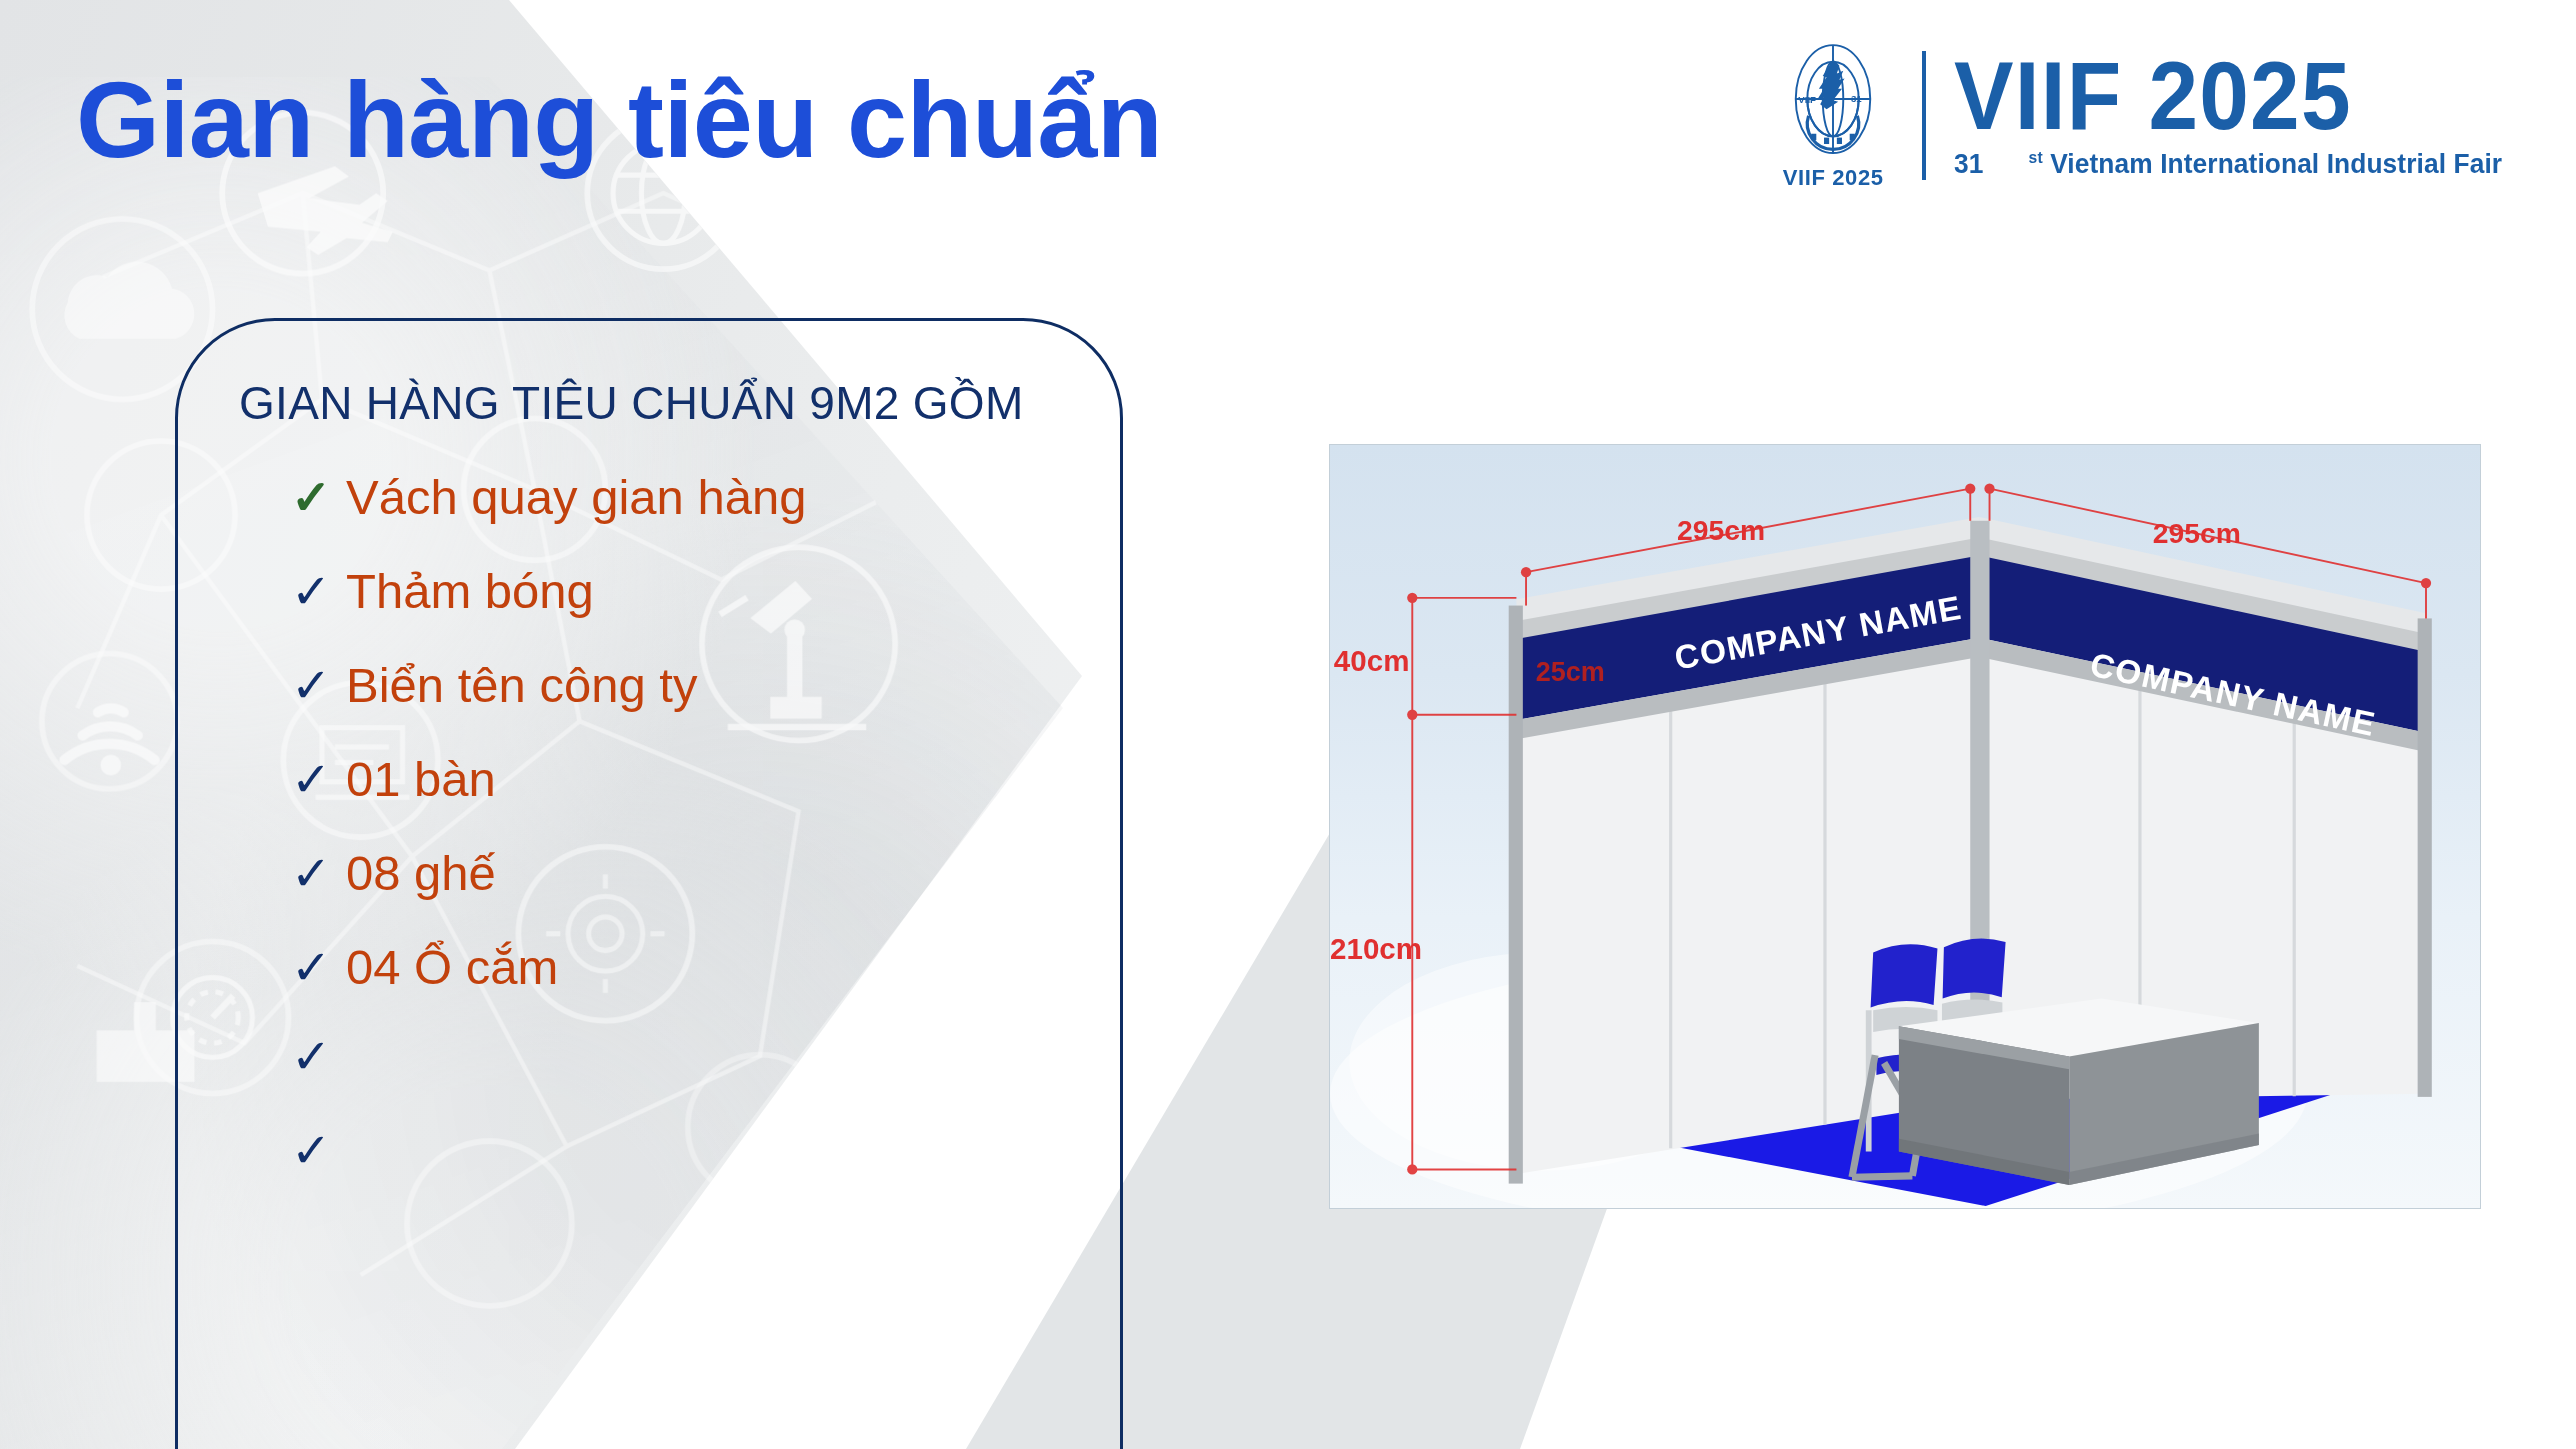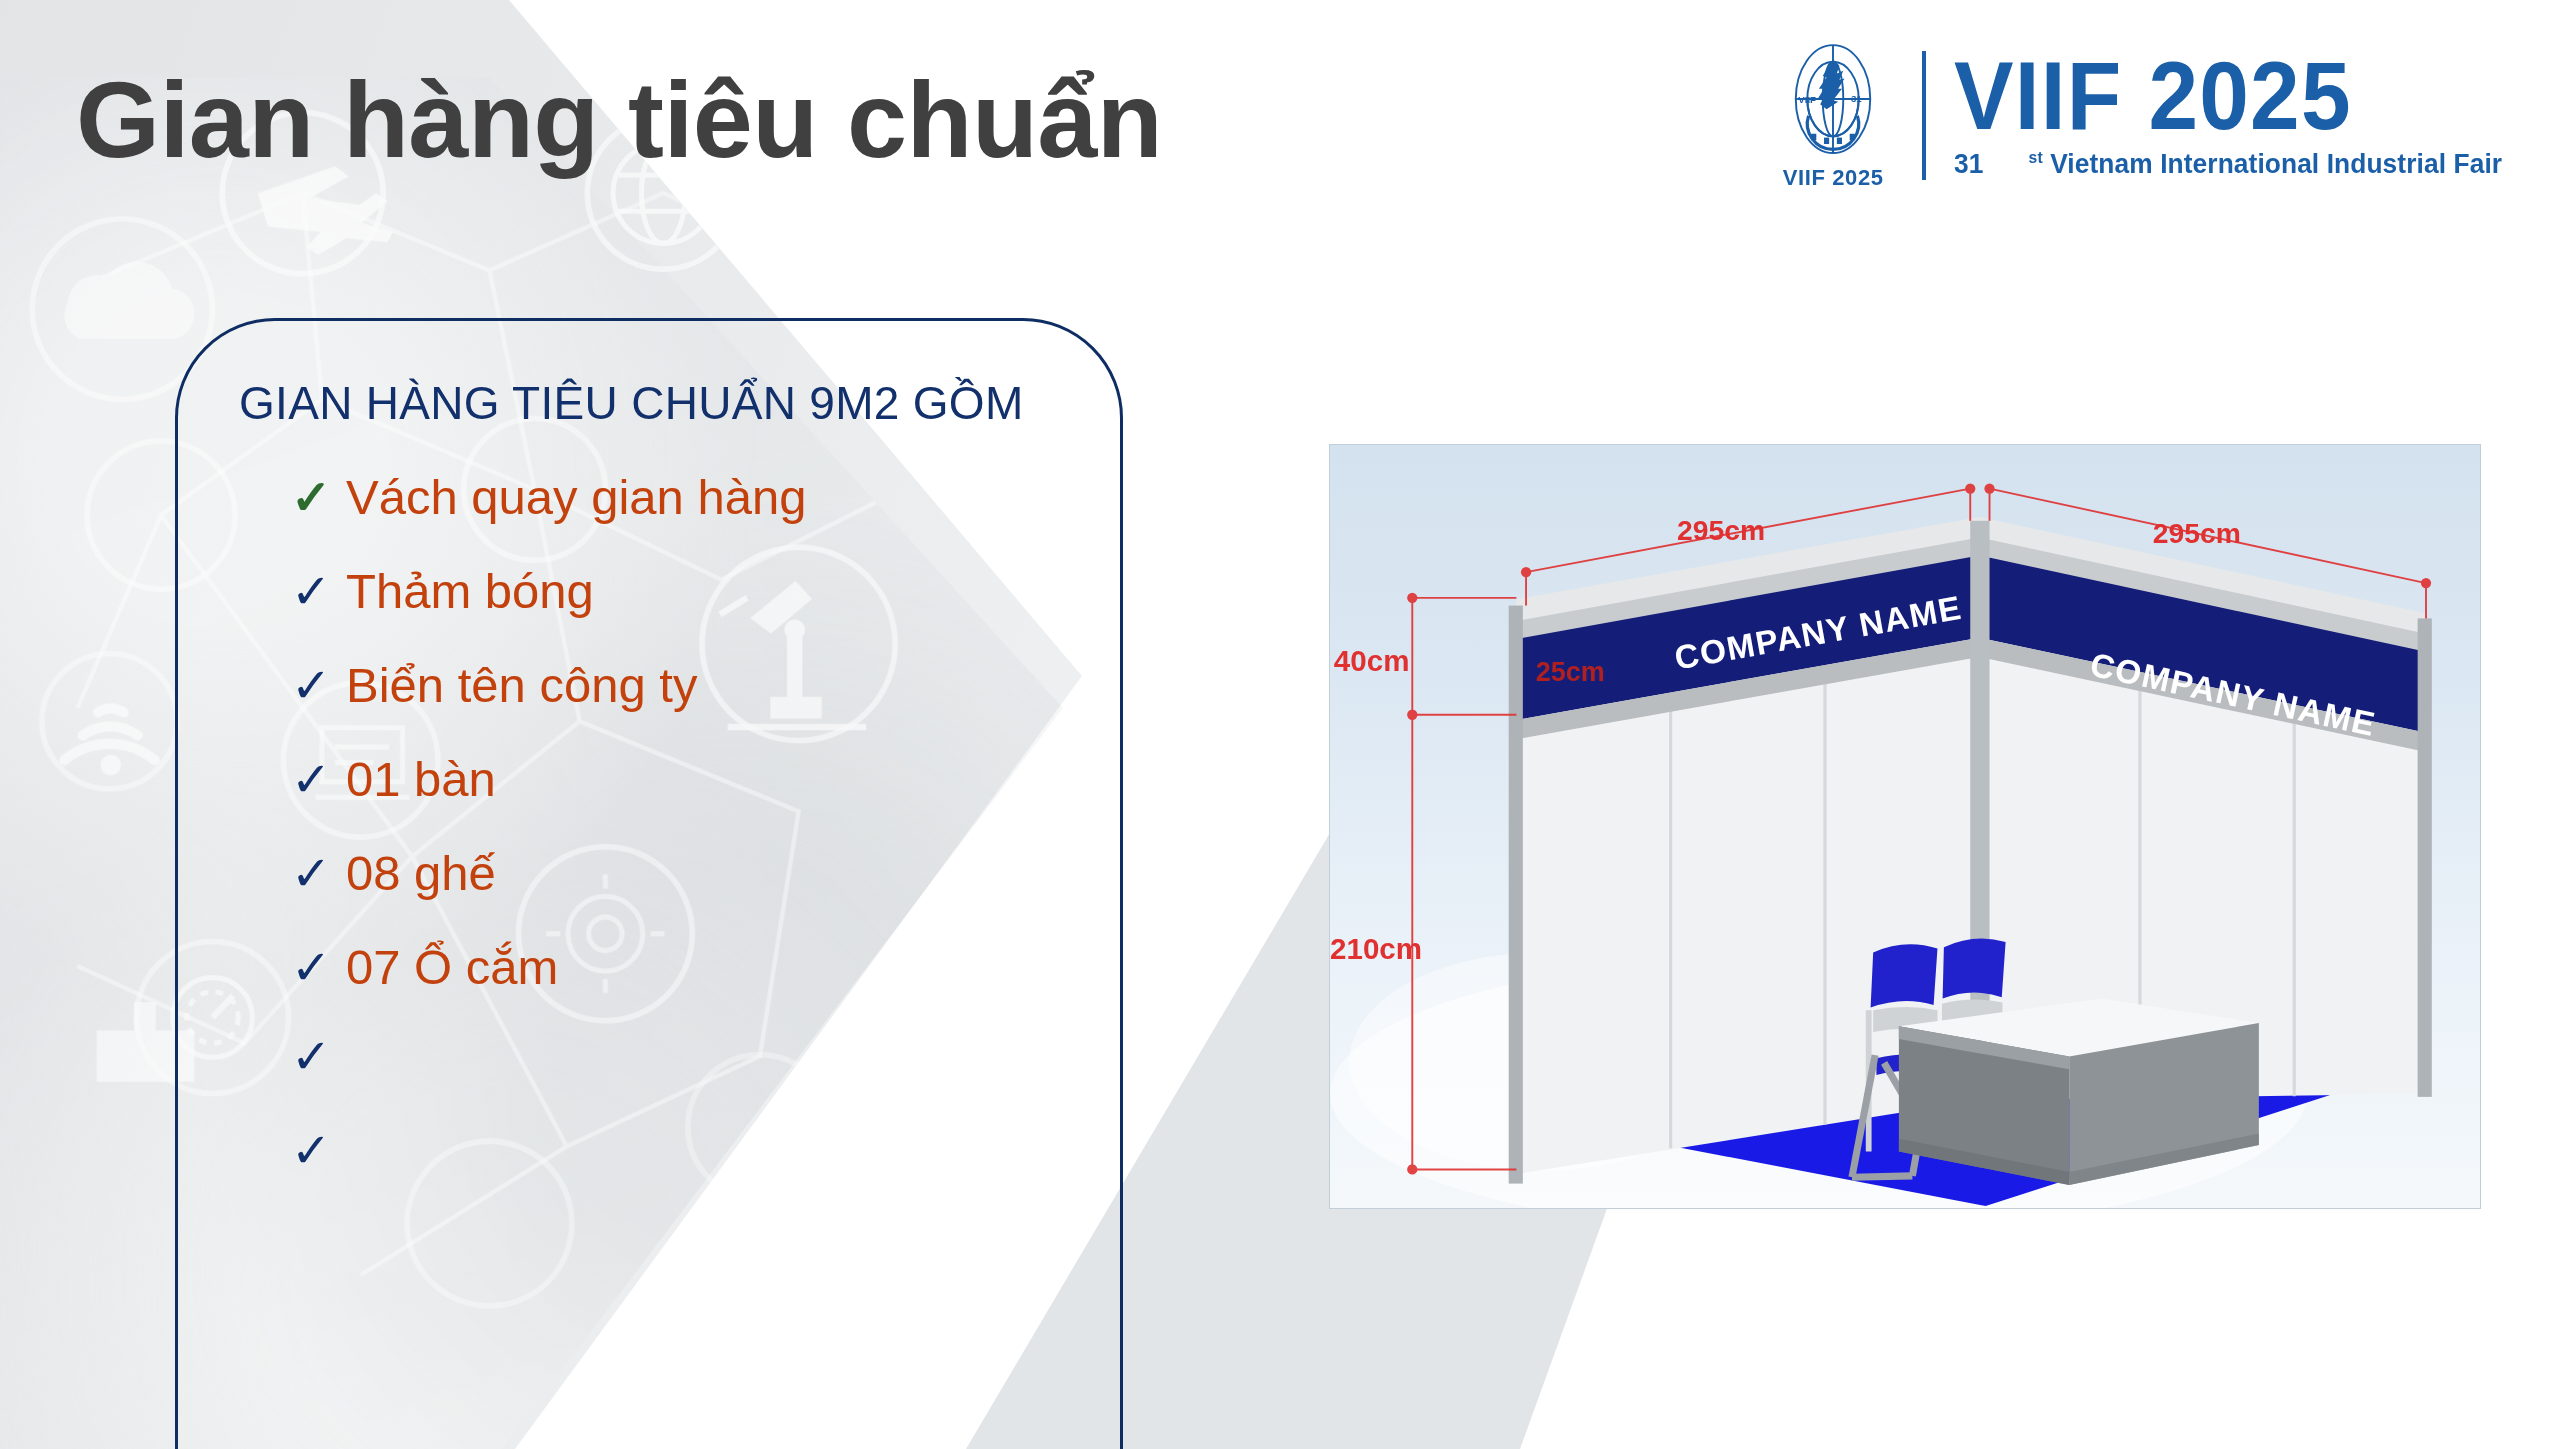--- a/index.html
+++ b/index.html
@@ -38,21 +38,21 @@
       radial-gradient(circle at 40% 88%, rgba(255,255,255,.7) 0 14%, transparent 40%),
       linear-gradient(160deg, rgba(200,205,210,.30), rgba(245,246,247,.1));
     clip-path:polygon(0 0, 489px 0, 1063px 631px, 502px 1372px, 0 1372px);
   }
   .watermark-svg { position:absolute; left:0; top:0; width:1288px; height:1449px; opacity:.95; }
 
   
   .title {
     position:absolute; left:76px; top:62px;
     font-size:108px; font-weight:bold; line-height:1.08;
-    color:#404040; letter-spacing:-0.6px; white-space:nowrap;
+    color:#1d4ed8; letter-spacing:-0.6px; white-space:nowrap;
   }
 
   
   .logo-block { position:absolute; right:39px; top:40px; display:flex; align-items:center; gap:24px; }
   .emblem { display:flex; flex-direction:column; align-items:center; width:122px; }
   .emblem svg { display:block; }
   .emblem-caption {
     font-size:22px; font-weight:bold; color:#1B5FA8;
     letter-spacing:0.6px; margin-top:2.6px;
   }
@@ -270,21 +270,21 @@
       <div class="list-item">
         <span class="check">✓</span>
         <span class="item-label">01 bàn</span>
       </div>
       <div class="list-item">
         <span class="check">✓</span>
         <span class="item-label">08 ghế</span>
       </div>
       <div class="list-item">
         <span class="check">✓</span>
-        <span class="item-label">07 Ổ cắm</span>
+        <span class="item-label">04 Ổ cắm</span>
       </div>
       <div class="list-item">
         <span class="check">✓</span>
       </div>
       <div class="list-item">
         <span class="check">✓</span>
       </div>
 
     </div>
   </div>

